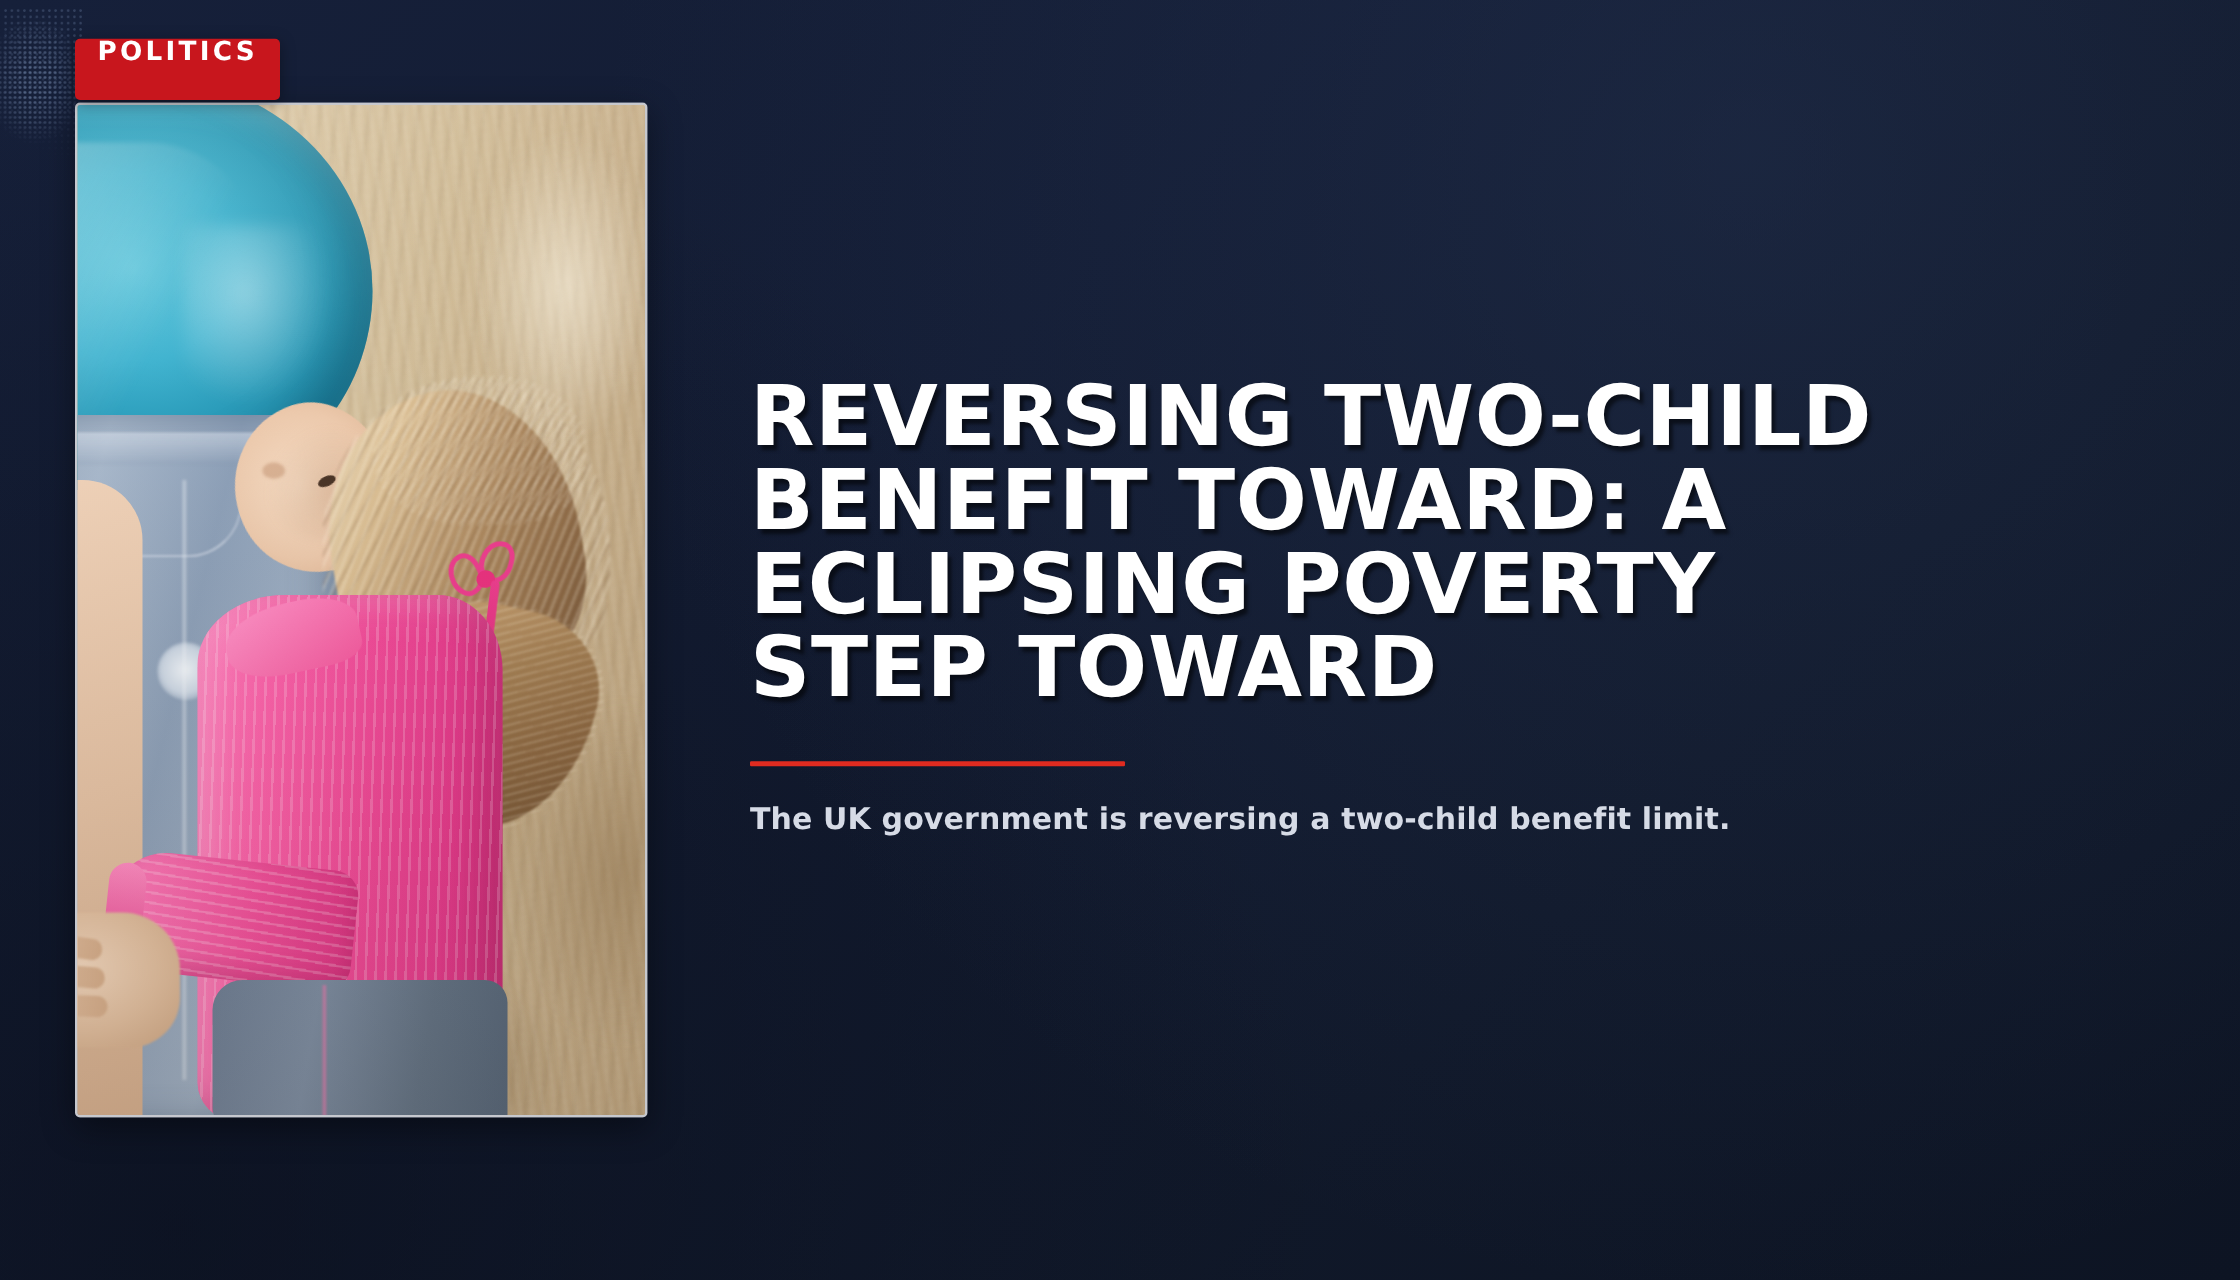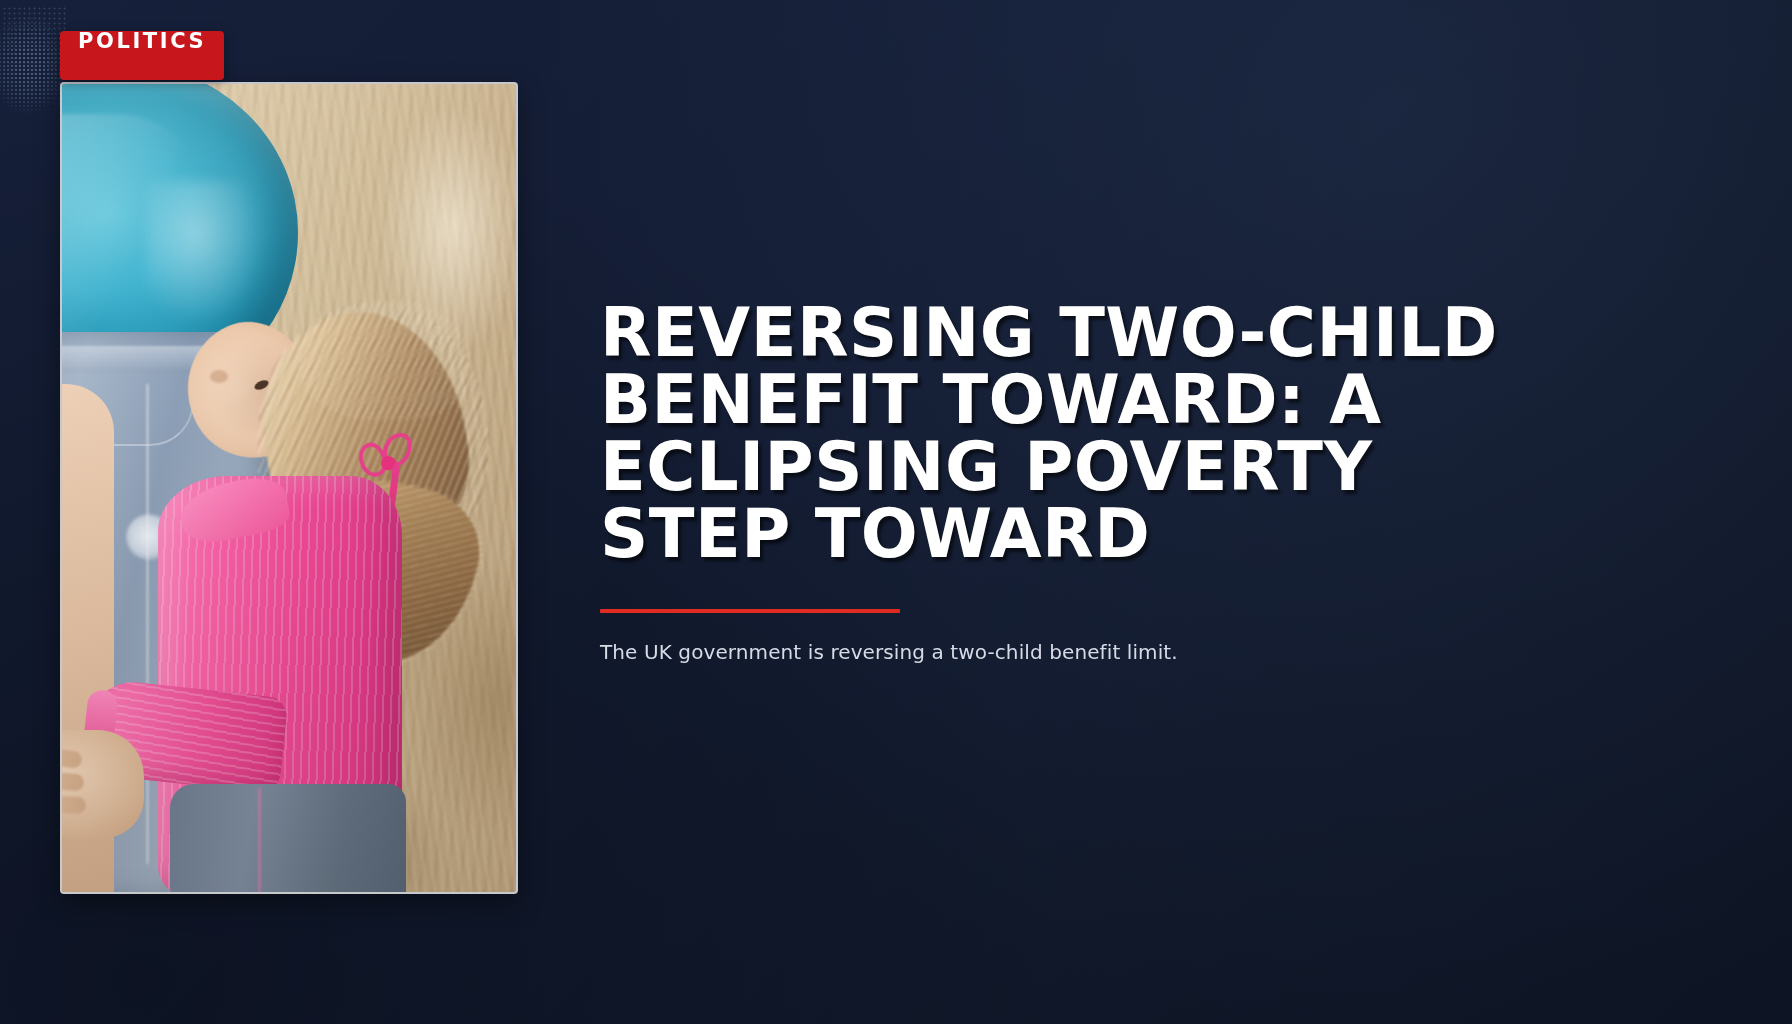--- a/index.html
+++ b/index.html
@@ -555,22 +555,22 @@
     width: 300px;
     height: 4px;
     background: #e02b20;
     margin-top: 41px;
     border-radius: 1px;
   }
 
   .subtitle {
     margin-top: 26px;
     font-family: "DejaVu Sans", sans-serif;
-    font-size: 20px;
-    font-weight: 400;
+    font-size: 24px;
+    font-weight: 700;
     line-height: 1.35;
     color: #d6dbe6;
     letter-spacing: 0.1px;
   }
 </style>
 </head>
 <body>
 
 <div class="canvas">
 

